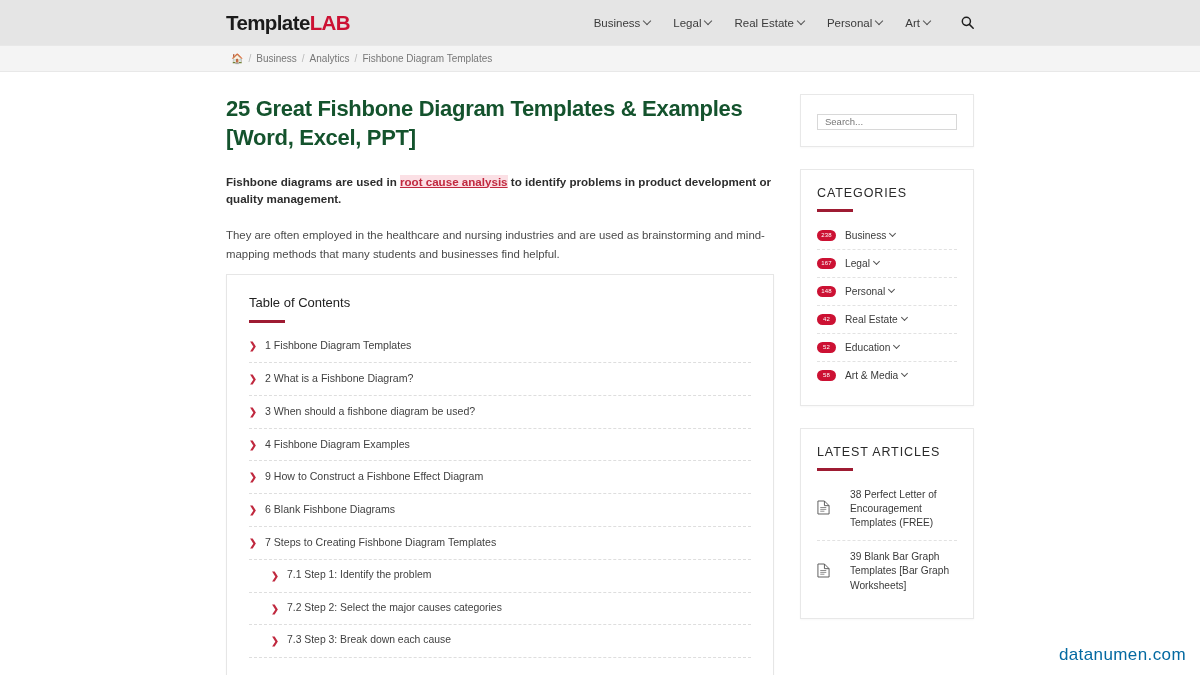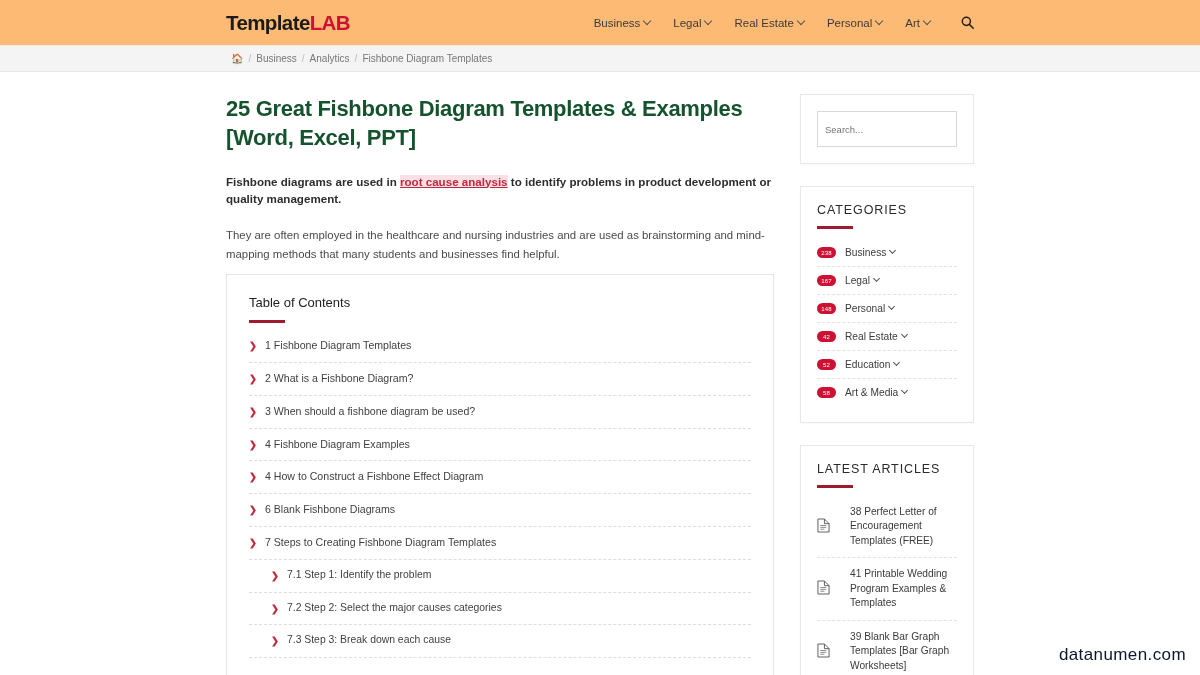--- a/index.html
+++ b/index.html
@@ -7,21 +7,21 @@
     width: 1200px; height: 675px;
     background: #ffffff;
     font-family: "Liberation Sans", sans-serif;
     overflow: hidden;
   }
   body { position: relative; }
 
   
   .site-header {
     height: 45px;
-    background: #fdba74;
+    background: #e5e5e5;
     display: flex;
     align-items: center;
     padding: 0 226px 0 226px;
     justify-content: space-between;
     position: relative;
   }
   .logo { font-size: 20.5px; font-weight: bold; letter-spacing: -0.6px; white-space: nowrap; }
   .logo .tpl { color: #1b1b1b; }
   .logo .lab { color: #cc1133; }
 
@@ -120,21 +120,21 @@
 
   
   .widget {
     border: 1px solid #e8e8e8;
     background: #fff;
     box-shadow: 0 1px 2px rgba(0,0,0,0.03);
     margin-bottom: 22px;
     padding: 16px;
   }
   .search-input {
-    width: 100%; height: 36px;
+    width: 100%; height: 16px;
     border: 1px solid #d8d8d8;
     font-size: 9.5px; color: #555;
     padding: 0 7px;
     font-family: "Liberation Sans", sans-serif;
     outline: none;
     background: #fff;
   }
   .widget-title {
     font-size: 12.5px; color: #2a2a2a;
     letter-spacing: 0.9px;
@@ -171,21 +171,21 @@
   }
   .art-item:first-child { border-top: none; padding-top: 3px; }
   .doc-icon { flex: none; margin-top: 1px; }
   .art-title { font-size: 10.2px; color: #3a3a3a; line-height: 1.42; }
 
   
   .watermark {
     position: absolute;
     right: 14px; bottom: 10px;
     font-size: 17px;
-    color: #0f172a;
+    color: #0369a1;
     letter-spacing: 0.4px;
   }
 </style>
 </head>
 <body>
 
 <header class="site-header">
   <div class="logo">
     <span class="tpl">Template</span><span class="lab">LAB</span>
   </div>
@@ -258,21 +258,21 @@
         <li class="toc-item">
           <span class="chev">❯</span>
           <span>3 When should a fishbone diagram be used?</span>
         </li>
         <li class="toc-item">
           <span class="chev">❯</span>
           <span>4 Fishbone Diagram Examples</span>
         </li>
         <li class="toc-item">
           <span class="chev">❯</span>
-          <span>4 How to Construct a Fishbone Effect Diagram</span>
+          <span>9 How to Construct a Fishbone Effect Diagram</span>
         </li>
         <li class="toc-item">
           <span class="chev">❯</span>
           <span>6 Blank Fishbone Diagrams</span>
         </li>
         <li class="toc-item">
           <span class="chev">❯</span>
           <span>7 Steps to Creating Fishbone Diagram Templates</span>
         </li>
         <li class="toc-item sub">
@@ -370,32 +370,20 @@
         <li class="art-item">
           <span class="doc-icon">
             <svg width="13" height="15" viewBox="0 0 14 16" fill="none">
               <path d="M1 1h7l5 5v9H1z" stroke="#555" stroke-width="1" fill="#fff"></path>
               <path d="M8 1v5h5" stroke="#555" stroke-width="1" fill="none"></path>
               <line x1="3.5" y1="8" x2="10" y2="8" stroke="#777" stroke-width="0.9"></line>
               <line x1="3.5" y1="10" x2="10" y2="10" stroke="#777" stroke-width="0.9"></line>
               <line x1="3.5" y1="12" x2="8" y2="12" stroke="#777" stroke-width="0.9"></line>
             </svg>
           </span>
-          <span class="art-title">41 Printable Wedding Program Examples &amp; Templates</span>
-        </li>
-        <li class="art-item">
-          <span class="doc-icon">
-            <svg width="13" height="15" viewBox="0 0 14 16" fill="none">
-              <path d="M1 1h7l5 5v9H1z" stroke="#555" stroke-width="1" fill="#fff"></path>
-              <path d="M8 1v5h5" stroke="#555" stroke-width="1" fill="none"></path>
-              <line x1="3.5" y1="8" x2="10" y2="8" stroke="#777" stroke-width="0.9"></line>
-              <line x1="3.5" y1="10" x2="10" y2="10" stroke="#777" stroke-width="0.9"></line>
-              <line x1="3.5" y1="12" x2="8" y2="12" stroke="#777" stroke-width="0.9"></line>
-            </svg>
-          </span>
           <span class="art-title">39 Blank Bar Graph Templates [Bar Graph Worksheets]</span>
         </li>
       </ul>
     </div>
 
   </aside>
 </div>
 
 <div class="watermark">datanumen.com</div>
 

